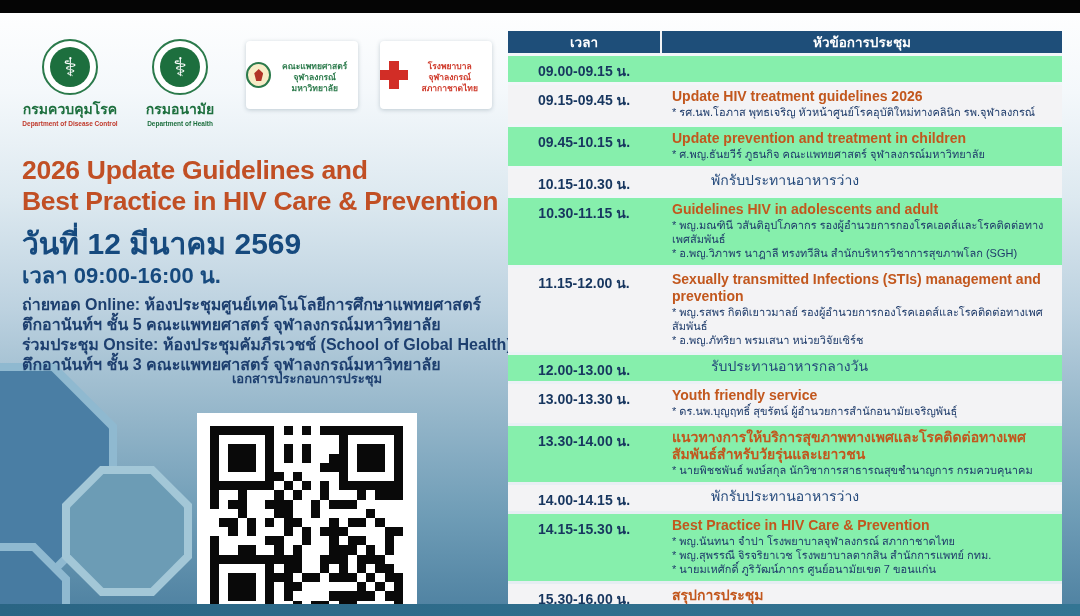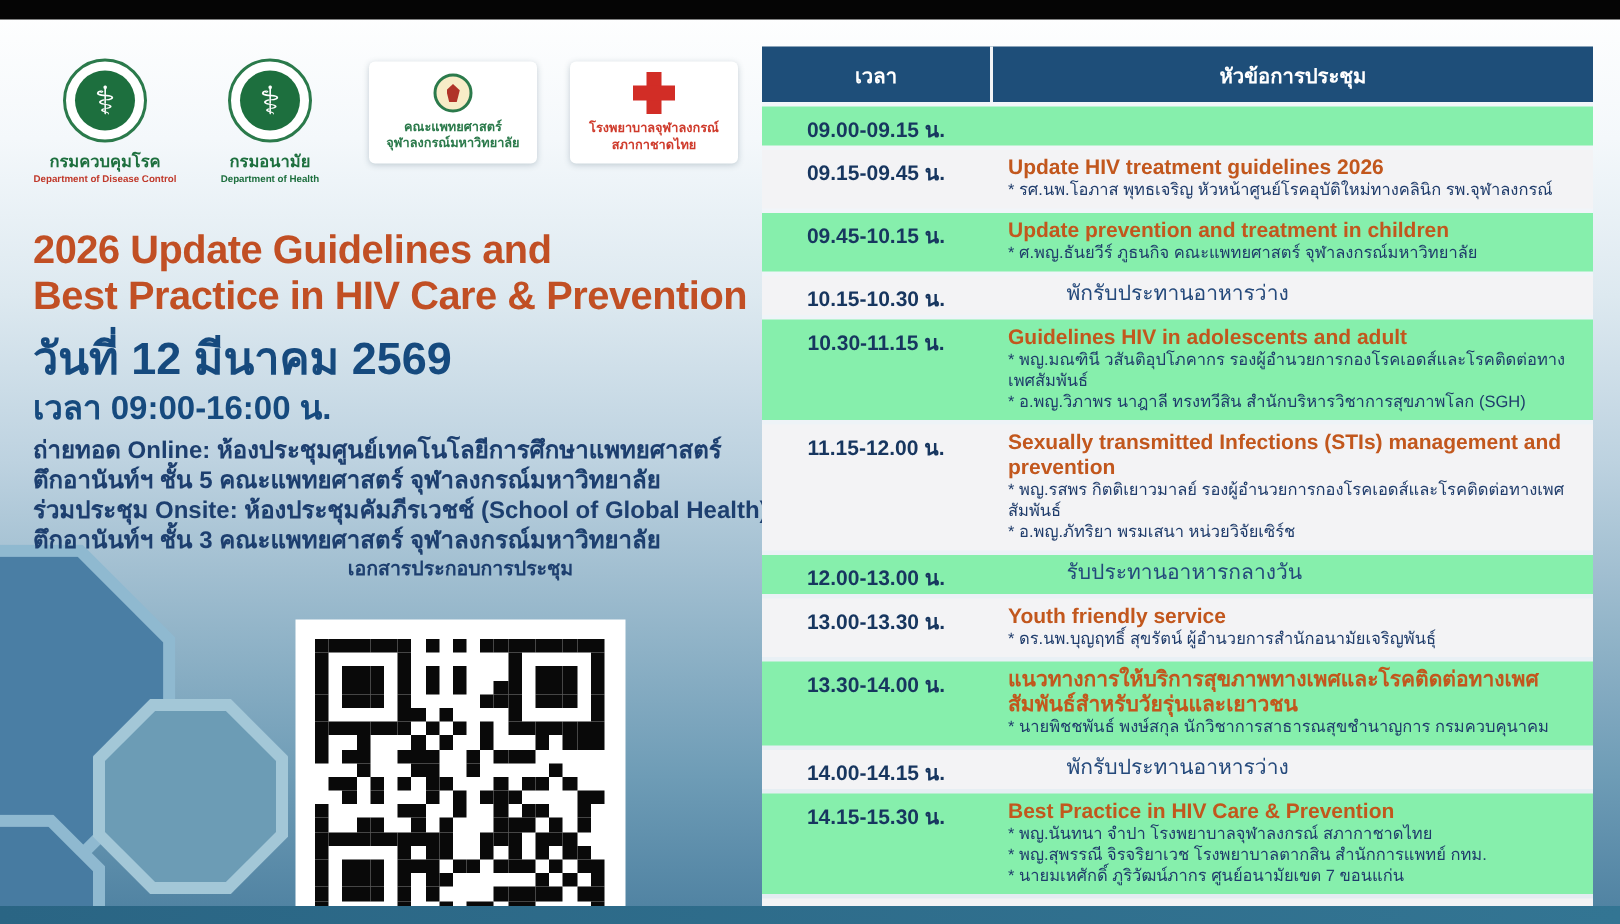--- a/index.html
+++ b/index.html
@@ -21,25 +21,25 @@
   .octC{left:-48px;top:543px;width:118px;height:118px;background:#8fb9d0;}
   .octC .oct-in{background:#477ba1;}
 
   .left{position:absolute;left:0;top:13px;width:500px;z-index:3;}
 
   
   .logos{display:flex;align-items:flex-start;margin:26px 0 0 26px;gap:22px;}
   .logo-seal{width:88px;display:flex;flex-direction:column;align-items:center;text-align:center;}
   .seal-circle{width:56px;height:56px;border-radius:50%;background:#fff;border:2px solid #2b7a4b;display:flex;align-items:center;justify-content:center;box-sizing:border-box;}
   .seal-inner{width:40px;height:40px;border-radius:50%;background:#1d6f3e;color:#fff;font-size:26px;line-height:40px;text-align:center;}
-  .seal-title{font-size:11px;font-weight:bold;color:#1d6f3e;margin-top:3px;white-space:nowrap;text-align:right;}
+  .seal-title{font-size:14px;font-weight:bold;color:#1d6f3e;margin-top:3px;white-space:nowrap;text-align:right;}
   .seal-sub{font-size:6.5px;font-weight:bold;white-space:nowrap;}
   .sub-red{color:#c0392b;} .sub-green{color:#1d6f3e;}
   .logo-card{width:112px;height:68px;background:#fff;border-radius:4px;box-shadow:0 1px 4px rgba(40,70,90,.25);
-    display:flex;flex-direction:column;align-items:center;justify-content:center;text-align:center;margin-top:2px;}
+    display:flex;flex-direction:row;align-items:center;justify-content:center;text-align:center;margin-top:2px;}
   .chula-emblem{width:26px;height:26px;border-radius:50%;border:2px solid #2b7a4b;background:#f7ecc7;display:flex;align-items:center;justify-content:center;box-sizing:border-box;}
   .chula-core{width:9px;height:12px;background:#b03328;clip-path:polygon(50% 0,100% 35%,78% 100%,22% 100%,0 35%);}
   .card-title{font-size:8.5px;font-weight:bold;line-height:11px;margin-top:4px;}
   .green-text{color:#2b7a4b;} .red-text{color:#cf3b2c;}
   .cross{position:relative;width:28px;height:28px;}
   .cross::before{content:"";position:absolute;left:9px;top:0;width:10px;height:28px;background:#d22d26;}
   .cross::after{content:"";position:absolute;left:0;top:9px;width:28px;height:10px;background:#d22d26;}
 
   
   .title{margin:28px 0 0 22px;color:#c14f24;font-weight:bold;font-size:26.5px;line-height:31px;letter-spacing:-0.3px;}
@@ -50,21 +50,21 @@
 
   
   .qr-section{position:absolute;left:196px;top:368px;width:222px;z-index:4;text-align:center;}
   .qr-label{color:#1d3f6f;font-weight:bold;font-size:13px;margin-bottom:24px;}
   .qr-box{width:220px;height:212px;background:#fff;overflow:hidden;box-sizing:border-box;padding:13px;margin:0 auto;}
   .qr-grid{display:grid;grid-template-columns:repeat(21,9.2px);grid-auto-rows:9.2px;}
   .qm{background:transparent;} .qm.d{background:#090909;}
 
   
   .schedule{position:absolute;left:508px;top:31px;width:554px;z-index:3;background:rgba(241,245,248,.92);padding:0 0 3px 0;}
-  .shead{display:flex;height:37px;background:#1e4e79;color:#fff;font-weight:bold;font-size:13.5px;}
+  .shead{display:flex;height:22px;background:#1e4e79;color:#fff;font-weight:bold;font-size:13.5px;}
   .shead .hc{display:flex;align-items:center;justify-content:center;}
   .hc-time{width:152px;border-right:2px solid #f2f4f6;}
   .hc-topic{flex:1;}
   .srows{display:flex;flex-direction:column;gap:3px;margin-top:3px;}
   .srow{display:flex;}
   .srow.gray{background:#86efac;}
   .srow.light{background:#f3f3f5;}
   .stime{width:152px;text-align:center;padding-top:4px;font-weight:bold;color:#17365f;font-size:14px;flex:none;}
   .stopic{flex:1;padding:3px 10px 5px 12px;}
   .ttitle{font-size:14px;line-height:17px;}

